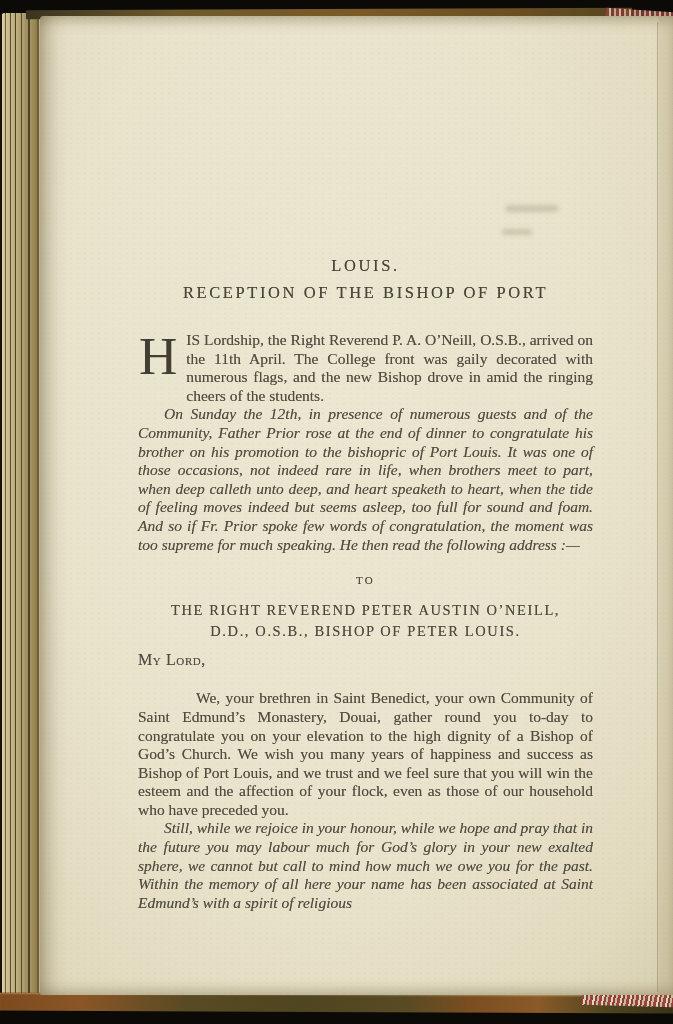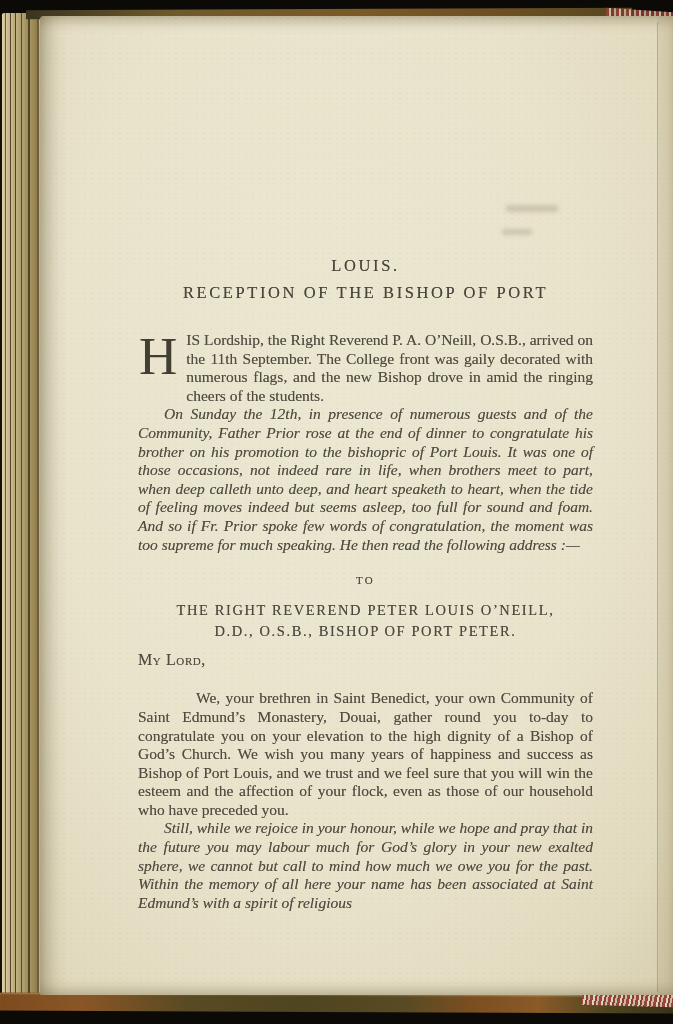--- a/index.html
+++ b/index.html
@@ -210,29 +210,29 @@
     <div class="fold"></div>
     <div class="ghost g1"></div>
     <div class="ghost g2"></div>
 
     <div class="content">
       <h1 class="title">
         <span class="tline">LOUIS.</span>
         <span class="tline">RECEPTION OF THE BISHOP OF PORT</span>
       </h1>
 
-      <p class="para first"><span class="dropcap">H</span><span>IS Lordship, the Right Reverend P. A. O’Neill, O.S.B., arrived on the 11th September. The College front was gaily decorated with numerous flags, and the new Bishop drove in amid the ringing cheers of the students.</span></p>
+      <p class="para first"><span class="dropcap">H</span><span>IS Lordship, the Right Reverend P. A. O’Neill, O.S.B., arrived on the 11th April. The College front was gaily decorated with numerous flags, and the new Bishop drove in amid the ringing cheers of the students.</span></p>
 
       <p class="para indent">On Sunday the 12th, in presence of numerous guests and of the Community, Father Prior rose at the end of dinner to congratulate his brother on his promotion to the bishopric of Port Louis. It was one of those occasions, not indeed rare in life, when brothers meet to part, when deep calleth unto deep, and heart speaketh to heart, when the tide of feeling moves indeed but seems asleep, too full for sound and foam. And so if Fr. Prior spoke few words of congratulation, the moment was too supreme for much speaking. He then read the following address :—</p>
 
       <div class="to">TO</div>
 
       <div class="addr">
-        <span class="aline">THE RIGHT REVEREND PETER LOUIS O’NEILL,</span>
-        <span class="aline">D.D., O.S.B., BISHOP OF PORT PETER.</span>
+        <span class="aline">THE RIGHT REVEREND PETER AUSTIN O’NEILL,</span>
+        <span class="aline">D.D., O.S.B., BISHOP OF PETER LOUIS.</span>
       </div>
 
       <div class="salutation">My Lord,</div>
 
       <p class="para bigindent">We, your brethren in Saint Benedict, your own Community of Saint Edmund’s Monastery, Douai, gather round you to-day to congratulate you on your elevation to the high dignity of a Bishop of God’s Church. We wish you many years of happiness and success as Bishop of Port Louis, and we trust and we feel sure that you will win the esteem and the affection of your flock, even as those of our household who have preceded you.</p>
 
       <p class="para indent">Still, while we rejoice in your honour, while we hope and pray that in the future you may labour much for God’s glory in your new exalted sphere, we cannot but call to mind how much we owe you for the past. Within the memory of all here your name has been associated at Saint Edmund’s with a spirit of religious</p>
     </div>
   </div>
 </div>

